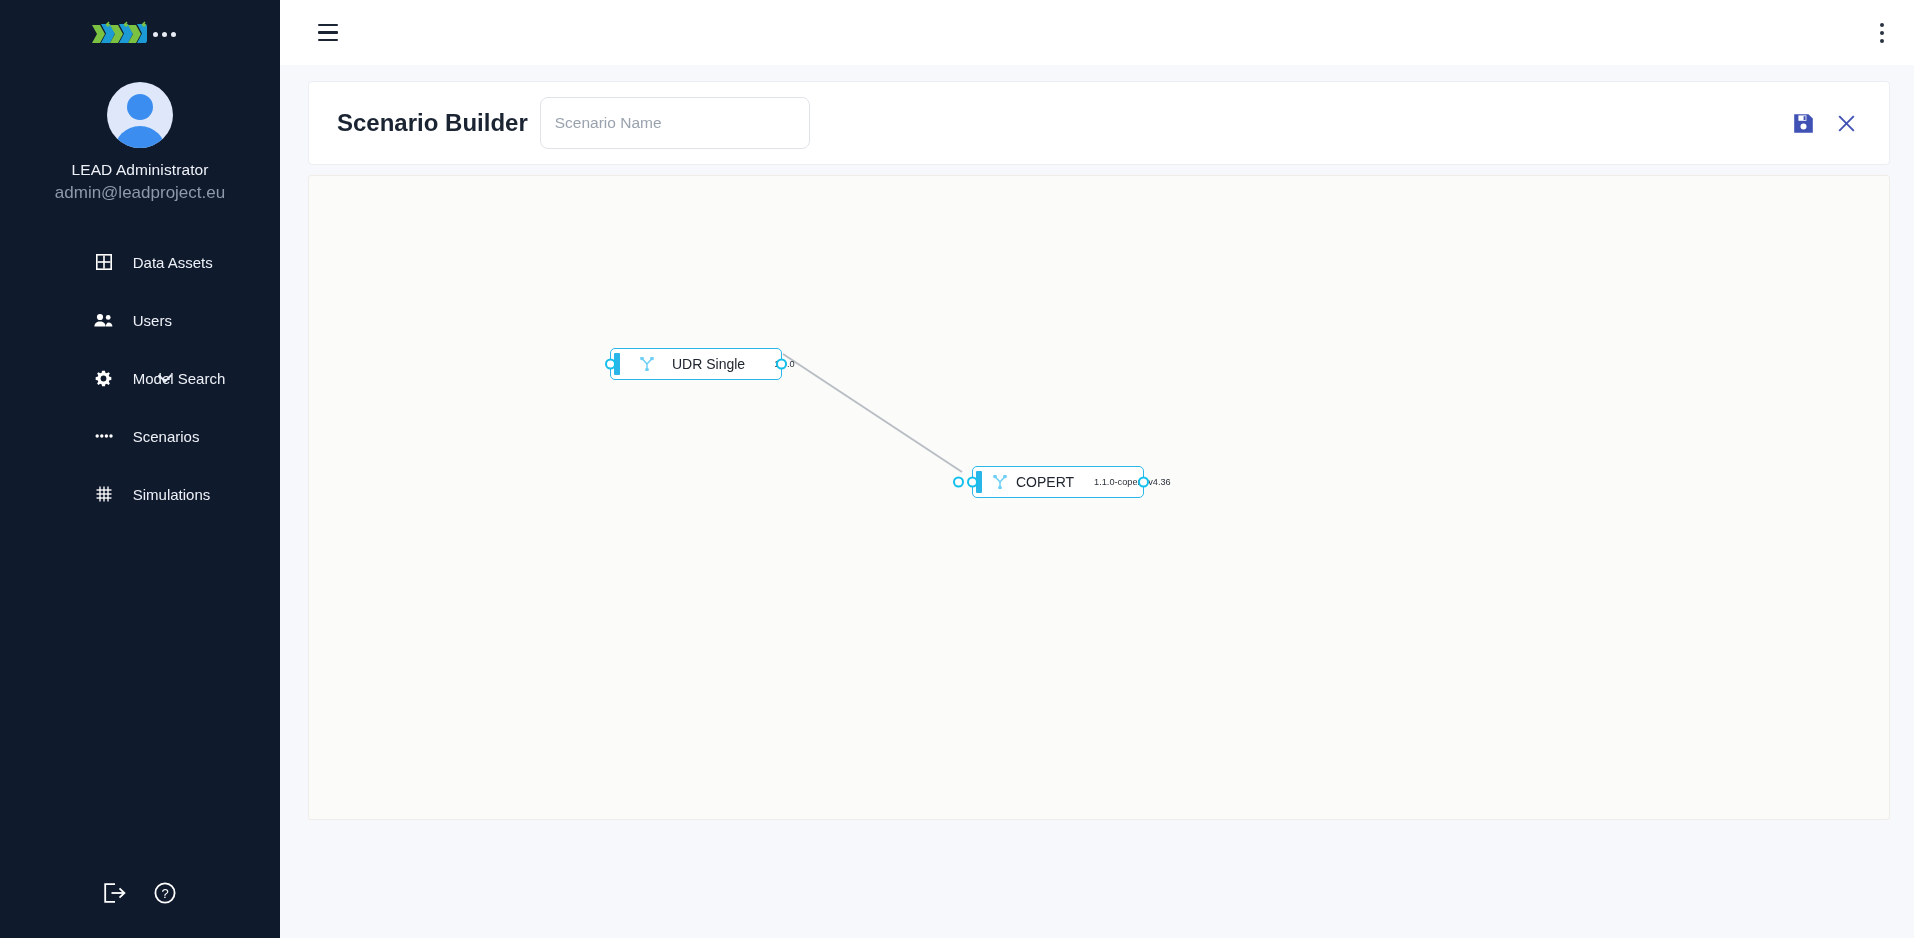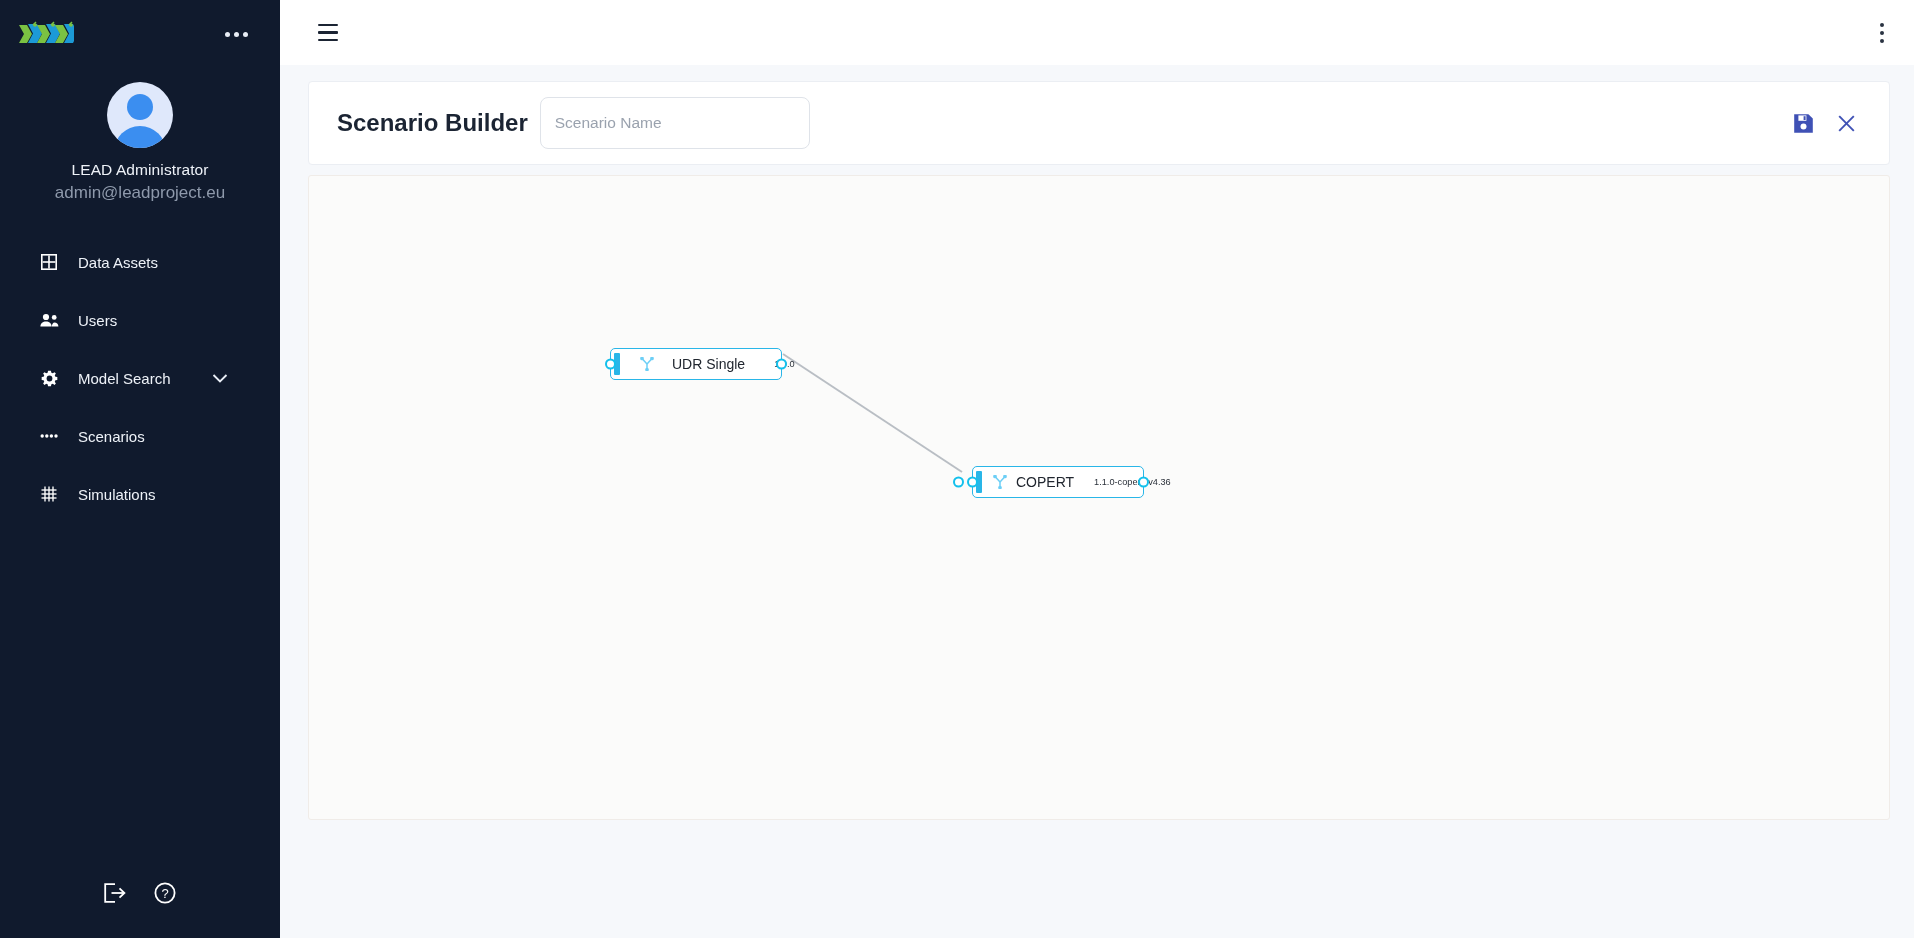--- a/index.html
+++ b/index.html
@@ -10,21 +10,21 @@
     background: #f6f8fb;
   }
   .app { display: flex; width: 1914px; height: 938px; }
 
   
   .sidebar {
     width: 280px; height: 938px;
     background: #101a2d;
     flex: 0 0 280px;
     position: relative;
-    display: flex; flex-direction: column;
+    display: flex; flex-direction: column; align-items: center;
   }
   .sb-top {
     height: 68px;
     display: flex; align-items: center; justify-content: space-between;
     padding: 0 26px 0 18px;
   }
   .logo { display: flex; align-items: center; height: 34px; }
   .logo svg { display: block; }
   .sb-dots {
     display: flex; gap: 4px; align-items: center; cursor: pointer;

